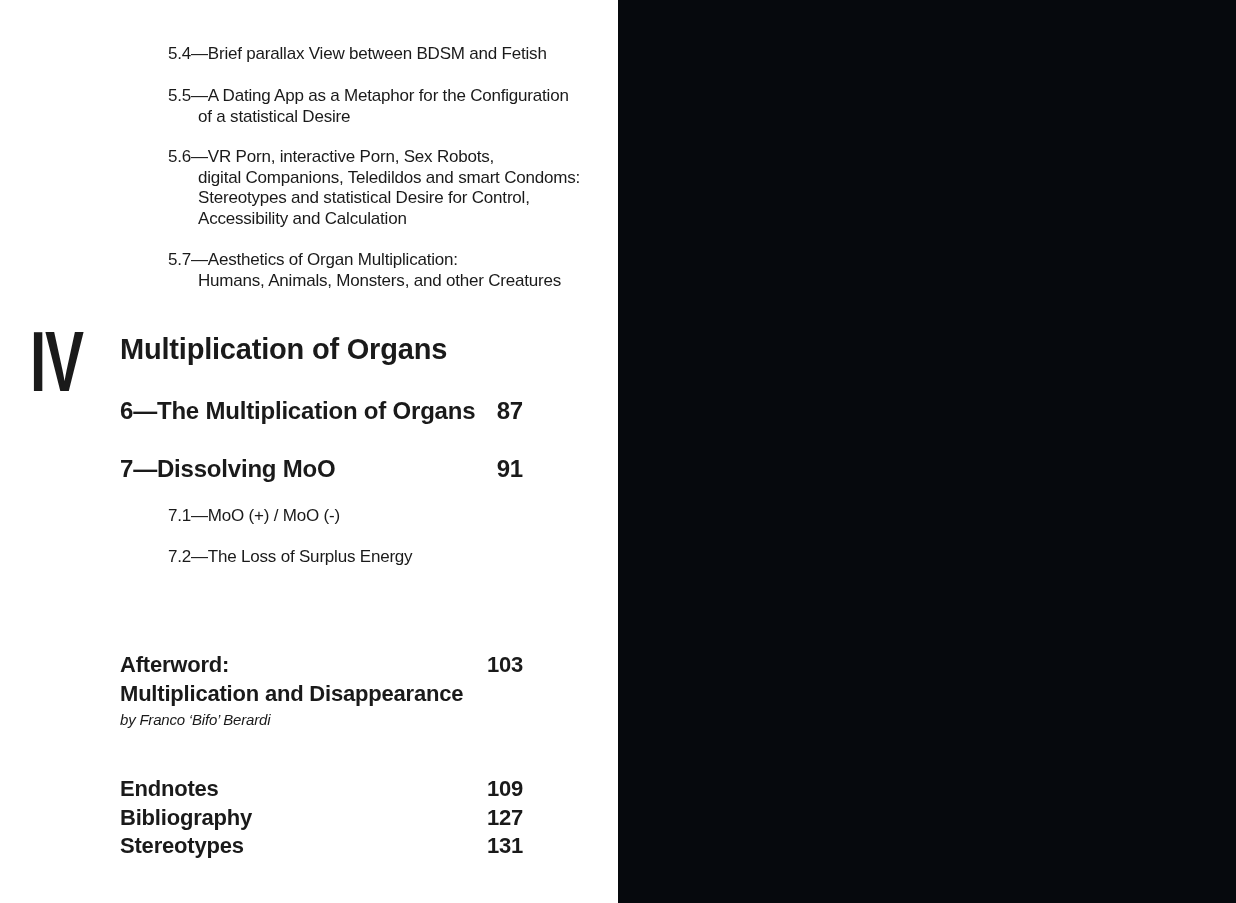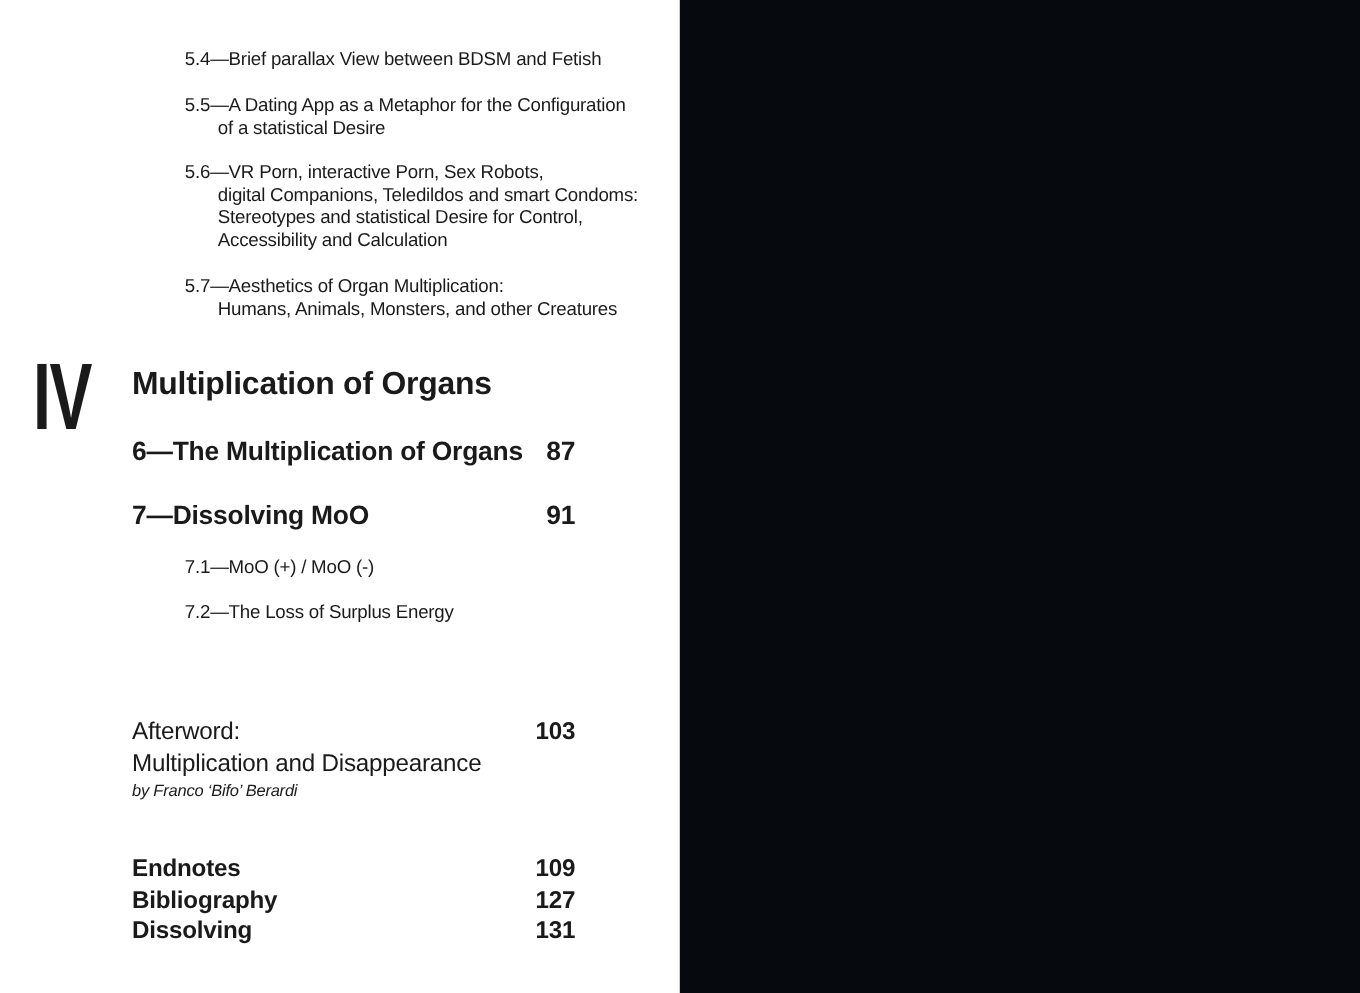--- a/index.html
+++ b/index.html
@@ -57,21 +57,21 @@
   }
   #chapter-6 { top:398px; }
   #chapter-7 { top:456px; }
   .row .pg { font-weight:700; }
 
   
   .afterword {
     position:absolute; left:120px; top:650px; width:403px;
     display:flex; justify-content:space-between; align-items:flex-start;
   }
-  .afterword .titles { font-size:22px; font-weight:400; line-height:29px; white-space:nowrap; }
+  .afterword .titles { font-size:22px; font-weight:700; line-height:29px; white-space:nowrap; }
   .afterword .byline { font-size:15px; font-weight:400; line-height:20px; margin-top:2px;font-style:italic; }
   .afterword .pg { font-size:22px; font-weight:700; line-height:29px; }
 
   
   .backmatter {
     position:absolute; left:120px; top:775px; width:403px;
     font-size:22px; font-weight:700; line-height:28.7px;
   }
   .bm-row { display:flex; justify-content:space-between; align-items:baseline; white-space:nowrap; }
 </style>
@@ -135,21 +135,21 @@
     <div class="backmatter">
       <div class="bm-row">
         <span>Endnotes</span>
         <span class="pg">109</span>
       </div>
       <div class="bm-row">
         <span>Bibliography</span>
         <span class="pg">127</span>
       </div>
       <div class="bm-row">
-        <span>Dissolving</span>
+        <span>Stereotypes</span>
         <span class="pg">131</span>
       </div>
     </div>
 
   </div>
 
   <div class="cover"></div>
 
 </div>
 

